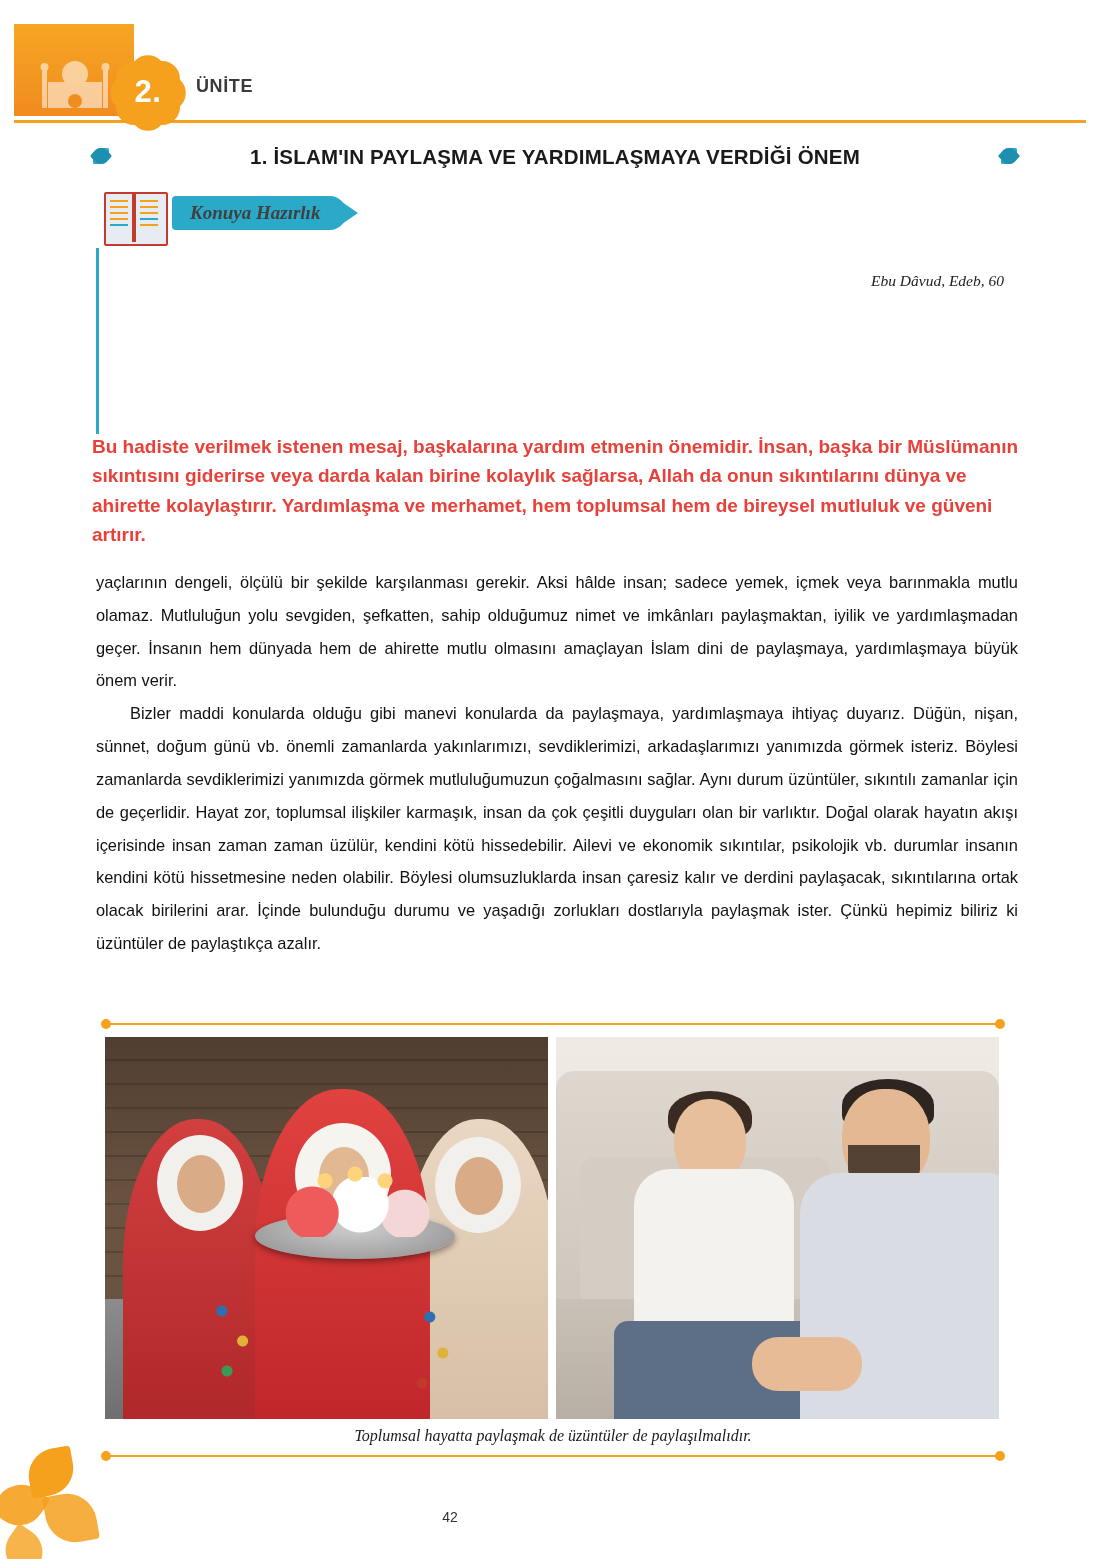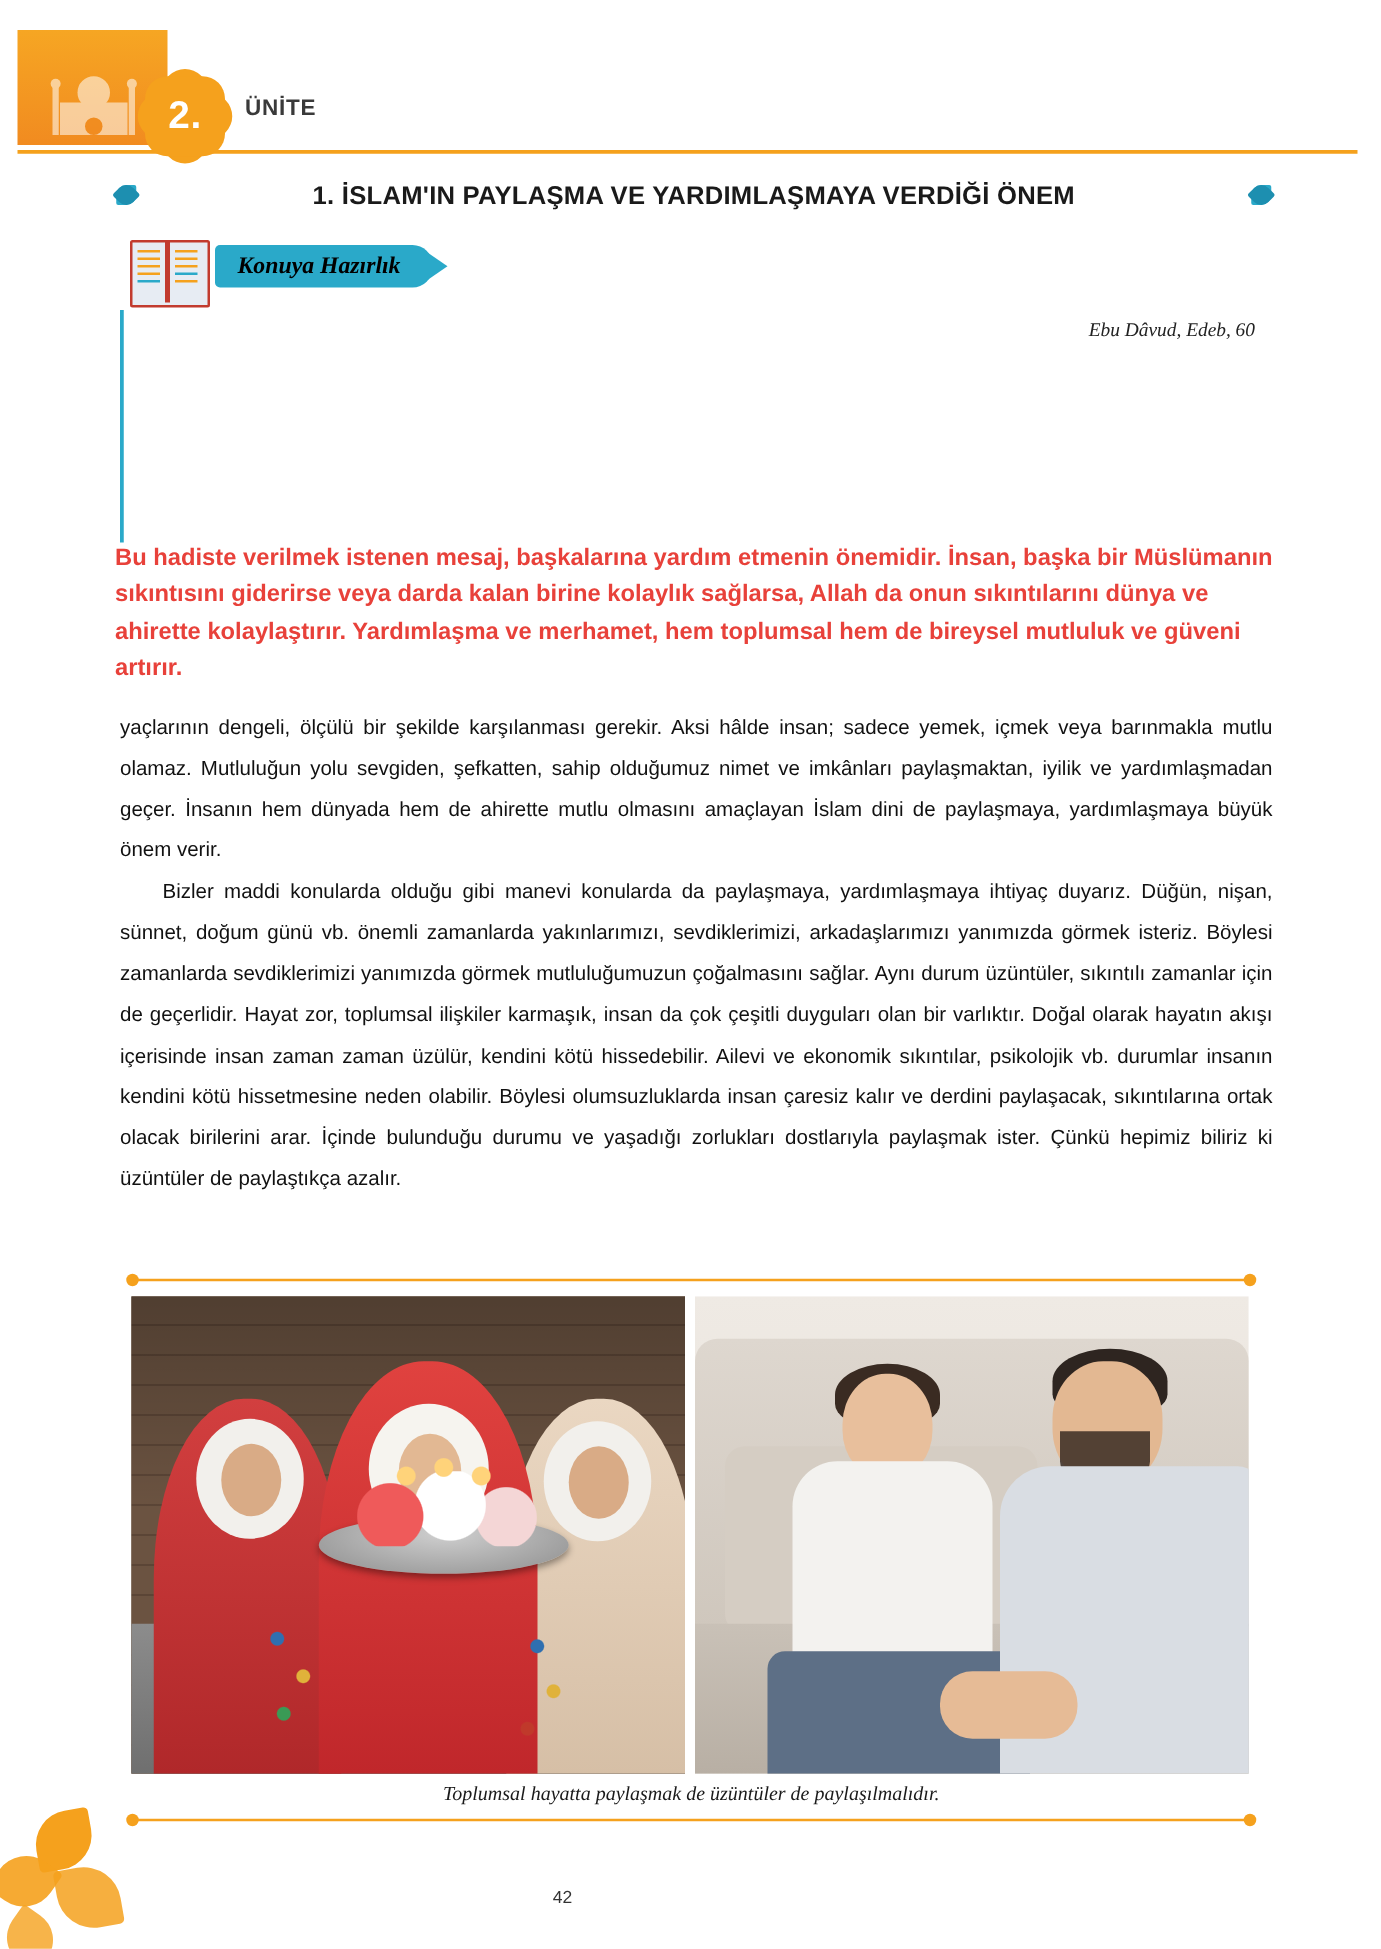--- a/index.html
+++ b/index.html
@@ -174,21 +174,21 @@
     box-shadow: 0 6px 0 #f5a11d, 0 12px 0 #f5a11d, 0 18px 0 #2aa9c9, 0 24px 0 #f5a11d;
   }
   .prep-label {
     position: absolute;
     left: 76px;
     top: 8px;
     height: 34px;
     padding: 0 26px 0 18px;
     background: #2aa9c9;
     border-radius: 4px 16px 16px 4px;
-    color: #000000;
+    color: #404040;
     font-family: "Liberation Serif", serif;
     font-style: italic;
     font-weight: bold;
     font-size: 19px;
     line-height: 34px;
   }
   .prep-label:after {
     content: "";
     position: absolute;
     right: -12px;
@@ -208,21 +208,21 @@
     font-size: 16.6px;
     font-weight: bold;
     color: #111;
     line-height: 2.0;
     text-align: justify;
     text-indent: 34px;
     margin: 0;
     padding-right: 8px;
   }
   .hadith-source {
-    margin-top: 2px;
+    margin-top: 18px;
     text-align: right;
     font-family: "Liberation Serif", serif;
     font-style: italic;
     font-size: 15.5px;
     color: #222;
     padding-right: 12px;
   }
   .prep-question {
     margin-top: 18px;
     font-size: 16.4px;

